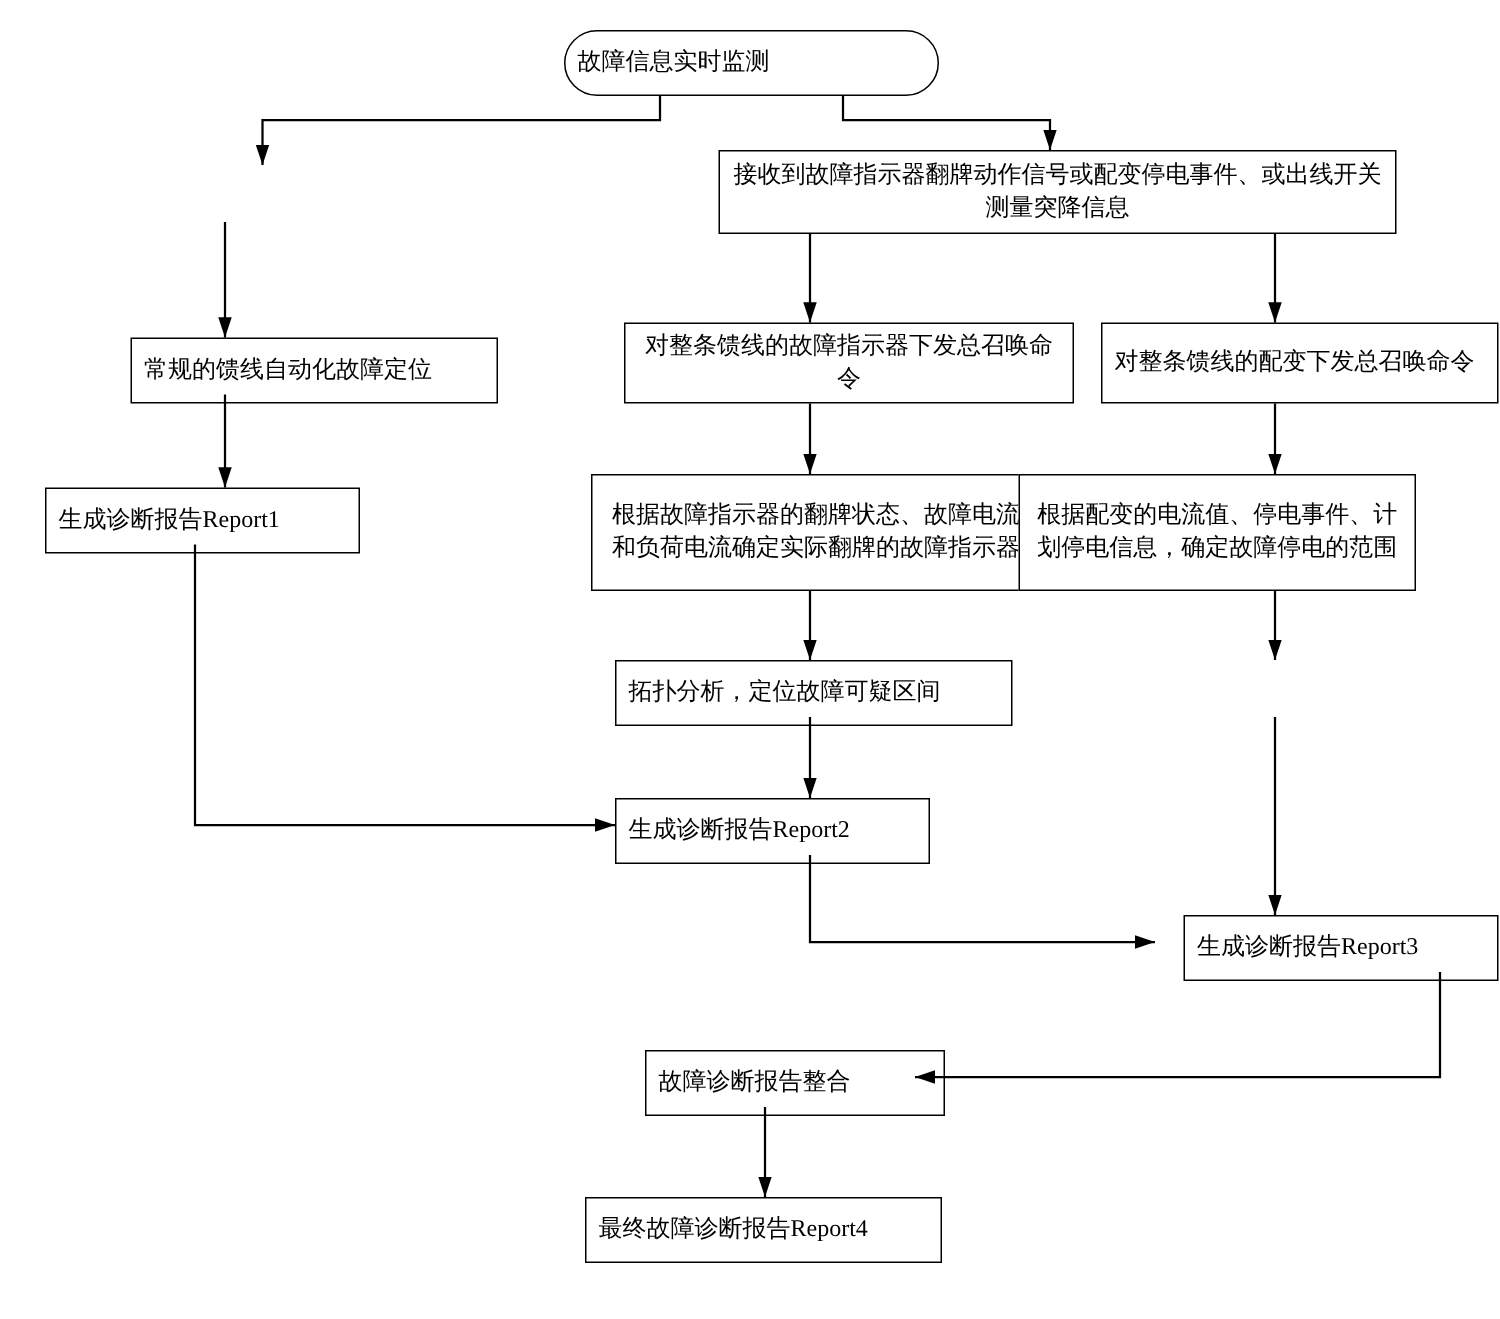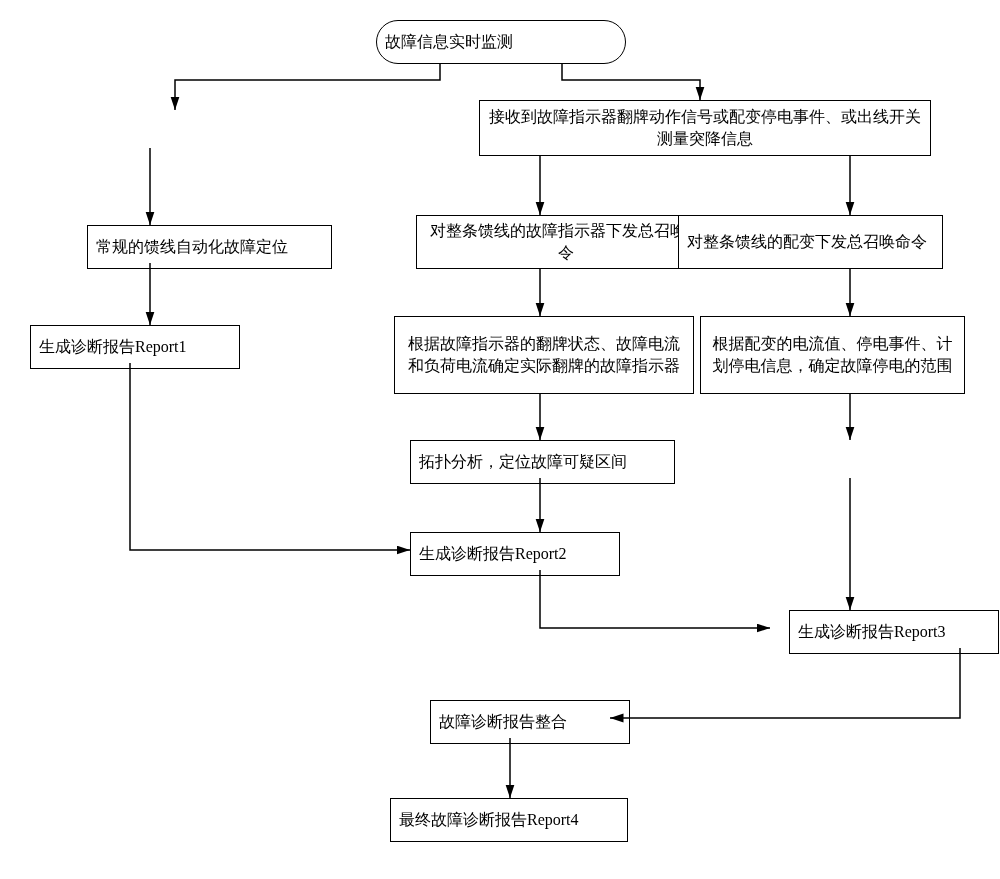--- a/index.html
+++ b/index.html
@@ -64,24 +64,24 @@
   <div class="node" style="left:394px; top:316px; width:300px; height:78px;">
     <span>根据故障指示器的翻牌状态、故障电流和负荷电流确定实际翻牌的故障指示器</span>
   </div>
   <div class="node" style="left:410px; top:440px; width:265px; height:38px;">
     <span>拓扑分析，定位故障可疑区间</span>
   </div>
   <div class="node" style="left:410px; top:532px; width:210px; height:38px;">
     <span>生成诊断报告Report2</span>
   </div>
 
-  <div class="node" style="left:678px; top:215px; width:265px; height:54px;">
+  <div class="node" style="left:734px; top:215px; width:265px; height:54px;">
     <span>对整条馈线的配变下发总召唤命令</span>
   </div>
-  <div class="node" style="left:700px; top:316px; width:265px; height:78px;">
+  <div class="node" style="left:679px; top:316px; width:265px; height:78px;">
     <span>根据配变的电流值、停电事件、计划停电信息，确定故障停电的范围</span>
   </div>
   <div class="node" style="left:770px; top:610px; width:210px; height:38px;margin-left:19px;">
     <span>生成诊断报告Report3</span>
   </div>
 
   <div class="node" style="left:410px; top:700px; width:200px; height:38px;margin-left:20px;">
     <span>故障诊断报告整合</span>
   </div>
   <div class="node" style="left:390px; top:798px; width:238px; height:38px;">

